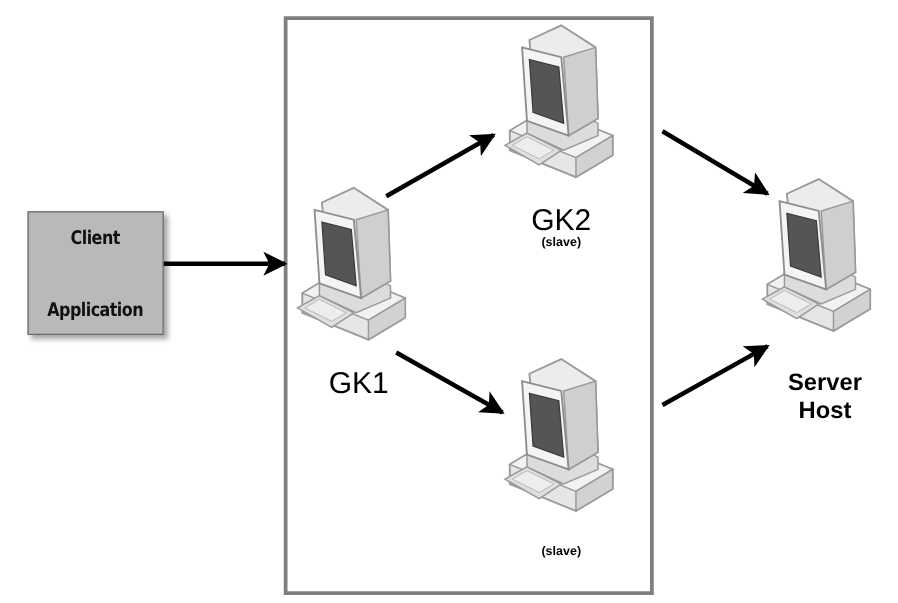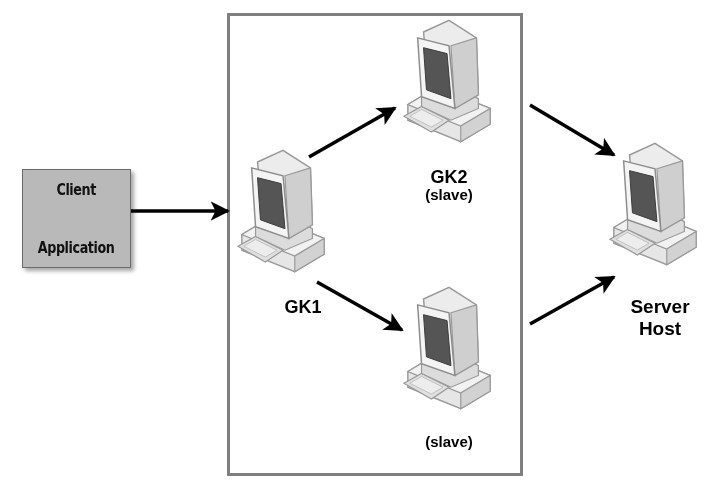--- a/index.html
+++ b/index.html
@@ -5,22 +5,22 @@
   html, body { margin:0; padding:0; background:#ffffff; }
   body { width:718px; height:482px; position:relative; overflow:hidden; font-family:"Liberation Sans", sans-serif; }
   .gk-box { position:absolute; left:227px; top:13px; width:290px; height:457px; border:3px solid #7f7f7f; box-sizing:content-box; }
   .client { position:absolute; left:22px; top:169px; width:107px; height:97px; background:#b9b9b9; border:1px solid #6a6a6a;
             box-shadow: 3px 3px 4px rgba(0,0,0,0.35); display:flex; flex-direction:column; align-items:center; justify-content:center;
             font-family:"DejaVu Sans", sans-serif; font-weight:bold; font-size:15px; line-height:20px; color:#111; letter-spacing:-0.5px;gap:38px; }
   .client span { display:block; transform:scaleX(0.85); }
   .node { position:absolute; }
   .node svg { display:block; }
   .lbl { position:absolute; text-align:center; color:#000; width:120px; }
-  .lbl .name { font-weight:bold; font-size:18px; line-height:20px; display:block; }
-  .lbl .role { font-weight:bold; font-size:15px; line-height:16px; display:block; }
+  .lbl .name { font-weight:normal; font-size:24px; line-height:20px; display:block; }
+  .lbl .role { font-weight:bold; font-size:10px; line-height:16px; display:block; }
   .srv-lbl { position:absolute; text-align:center; width:120px; font-weight:bold; font-size:19px; line-height:22px; }
   svg.arrows { position:absolute; left:0; top:0; }
 </style>
 </head>
 <body>
 
 <svg width="0" height="0" style="position:absolute">
   <defs>
     <symbol id="computer" viewBox="0 0 100 130">
 
@@ -59,21 +59,21 @@
   <line x1="317" y1="282" x2="402" y2="330" stroke="#000" stroke-width="3.5" marker-end="url(#ah)"></line>
   <line x1="530" y1="105" x2="614" y2="155" stroke="#000" stroke-width="3.5" marker-end="url(#ah)"></line>
   <line x1="530" y1="324" x2="614" y2="277" stroke="#000" stroke-width="3.5" marker-end="url(#ah)"></line>
 </svg>
 
 <div class="node" style="left:234px;top:148px;">
   <svg width="98" height="128">
       <use href="#computer"></use>
     </svg>
 </div>
-<div class="lbl" style="left:227px;top:297px;margin-left:16px;">
+<div class="lbl" style="left:227px;top:297px;">
   <span class="name">GK1</span>
 </div>
 
 <div class="node" style="left:400px;top:18px;">
   <svg width="98" height="128">
       <use href="#computer"></use>
     </svg>
 </div>
 <div class="lbl" style="left:389px;top:167px;">
   <span class="name">GK2</span>

